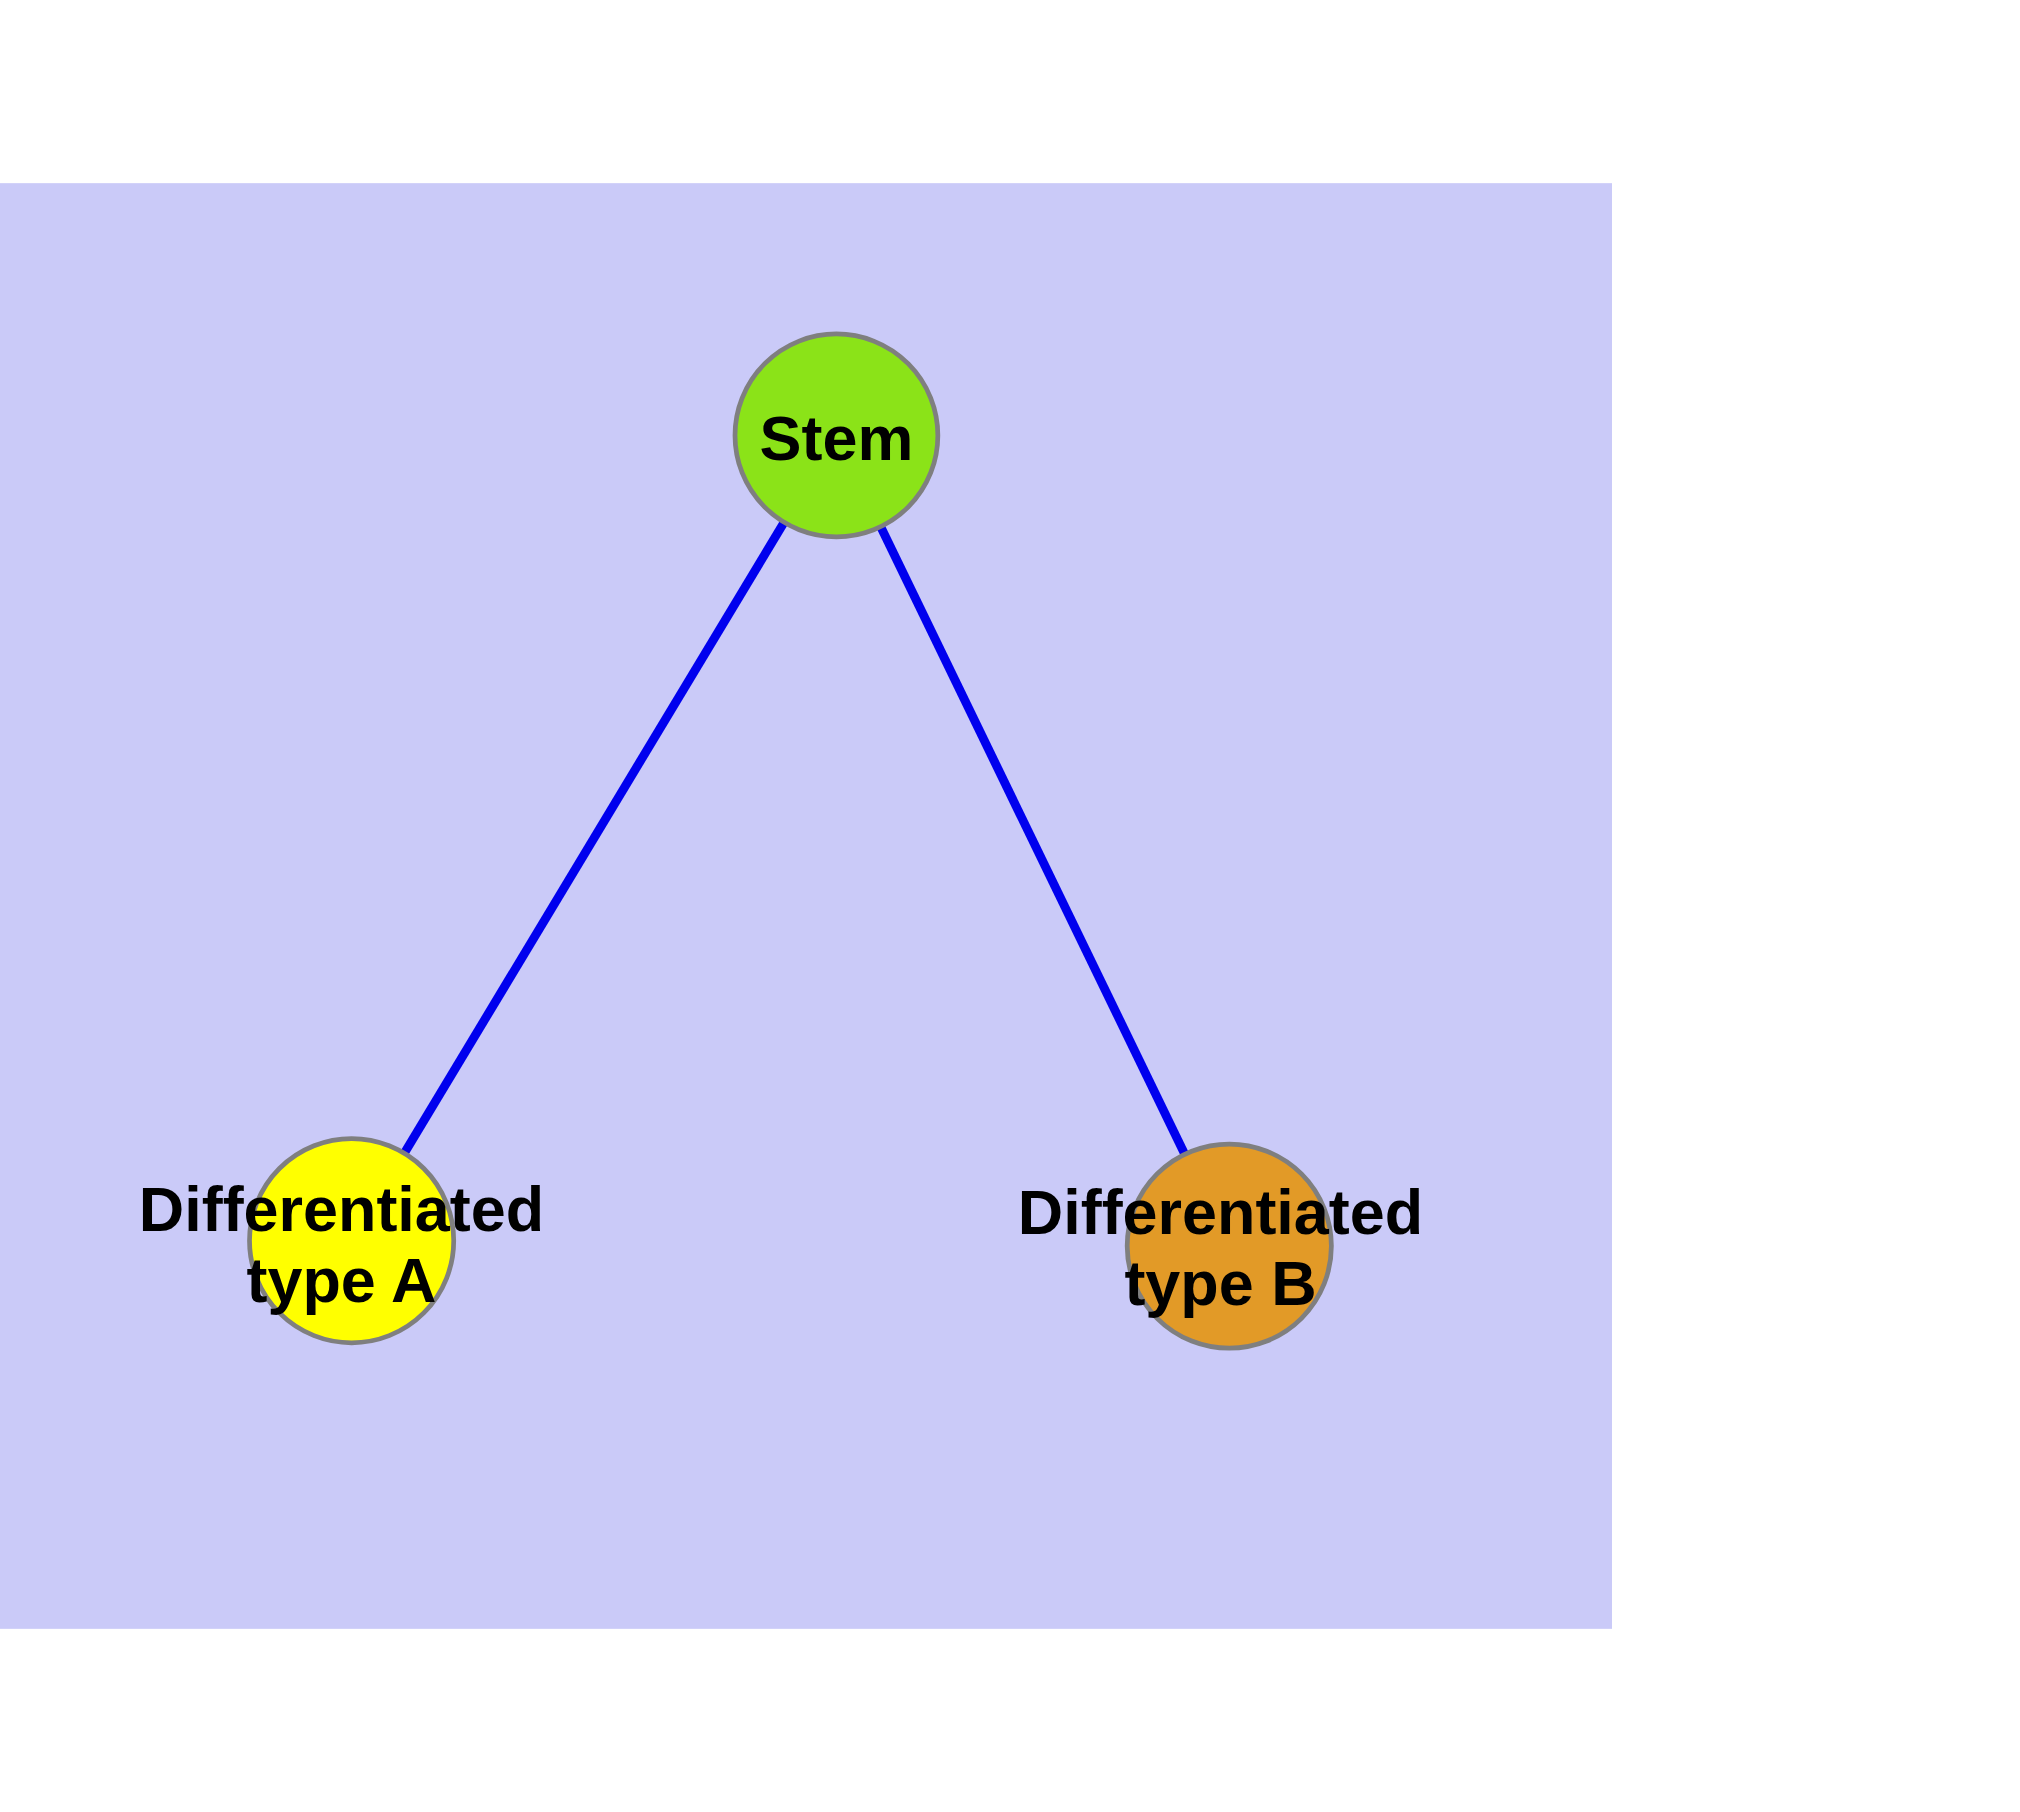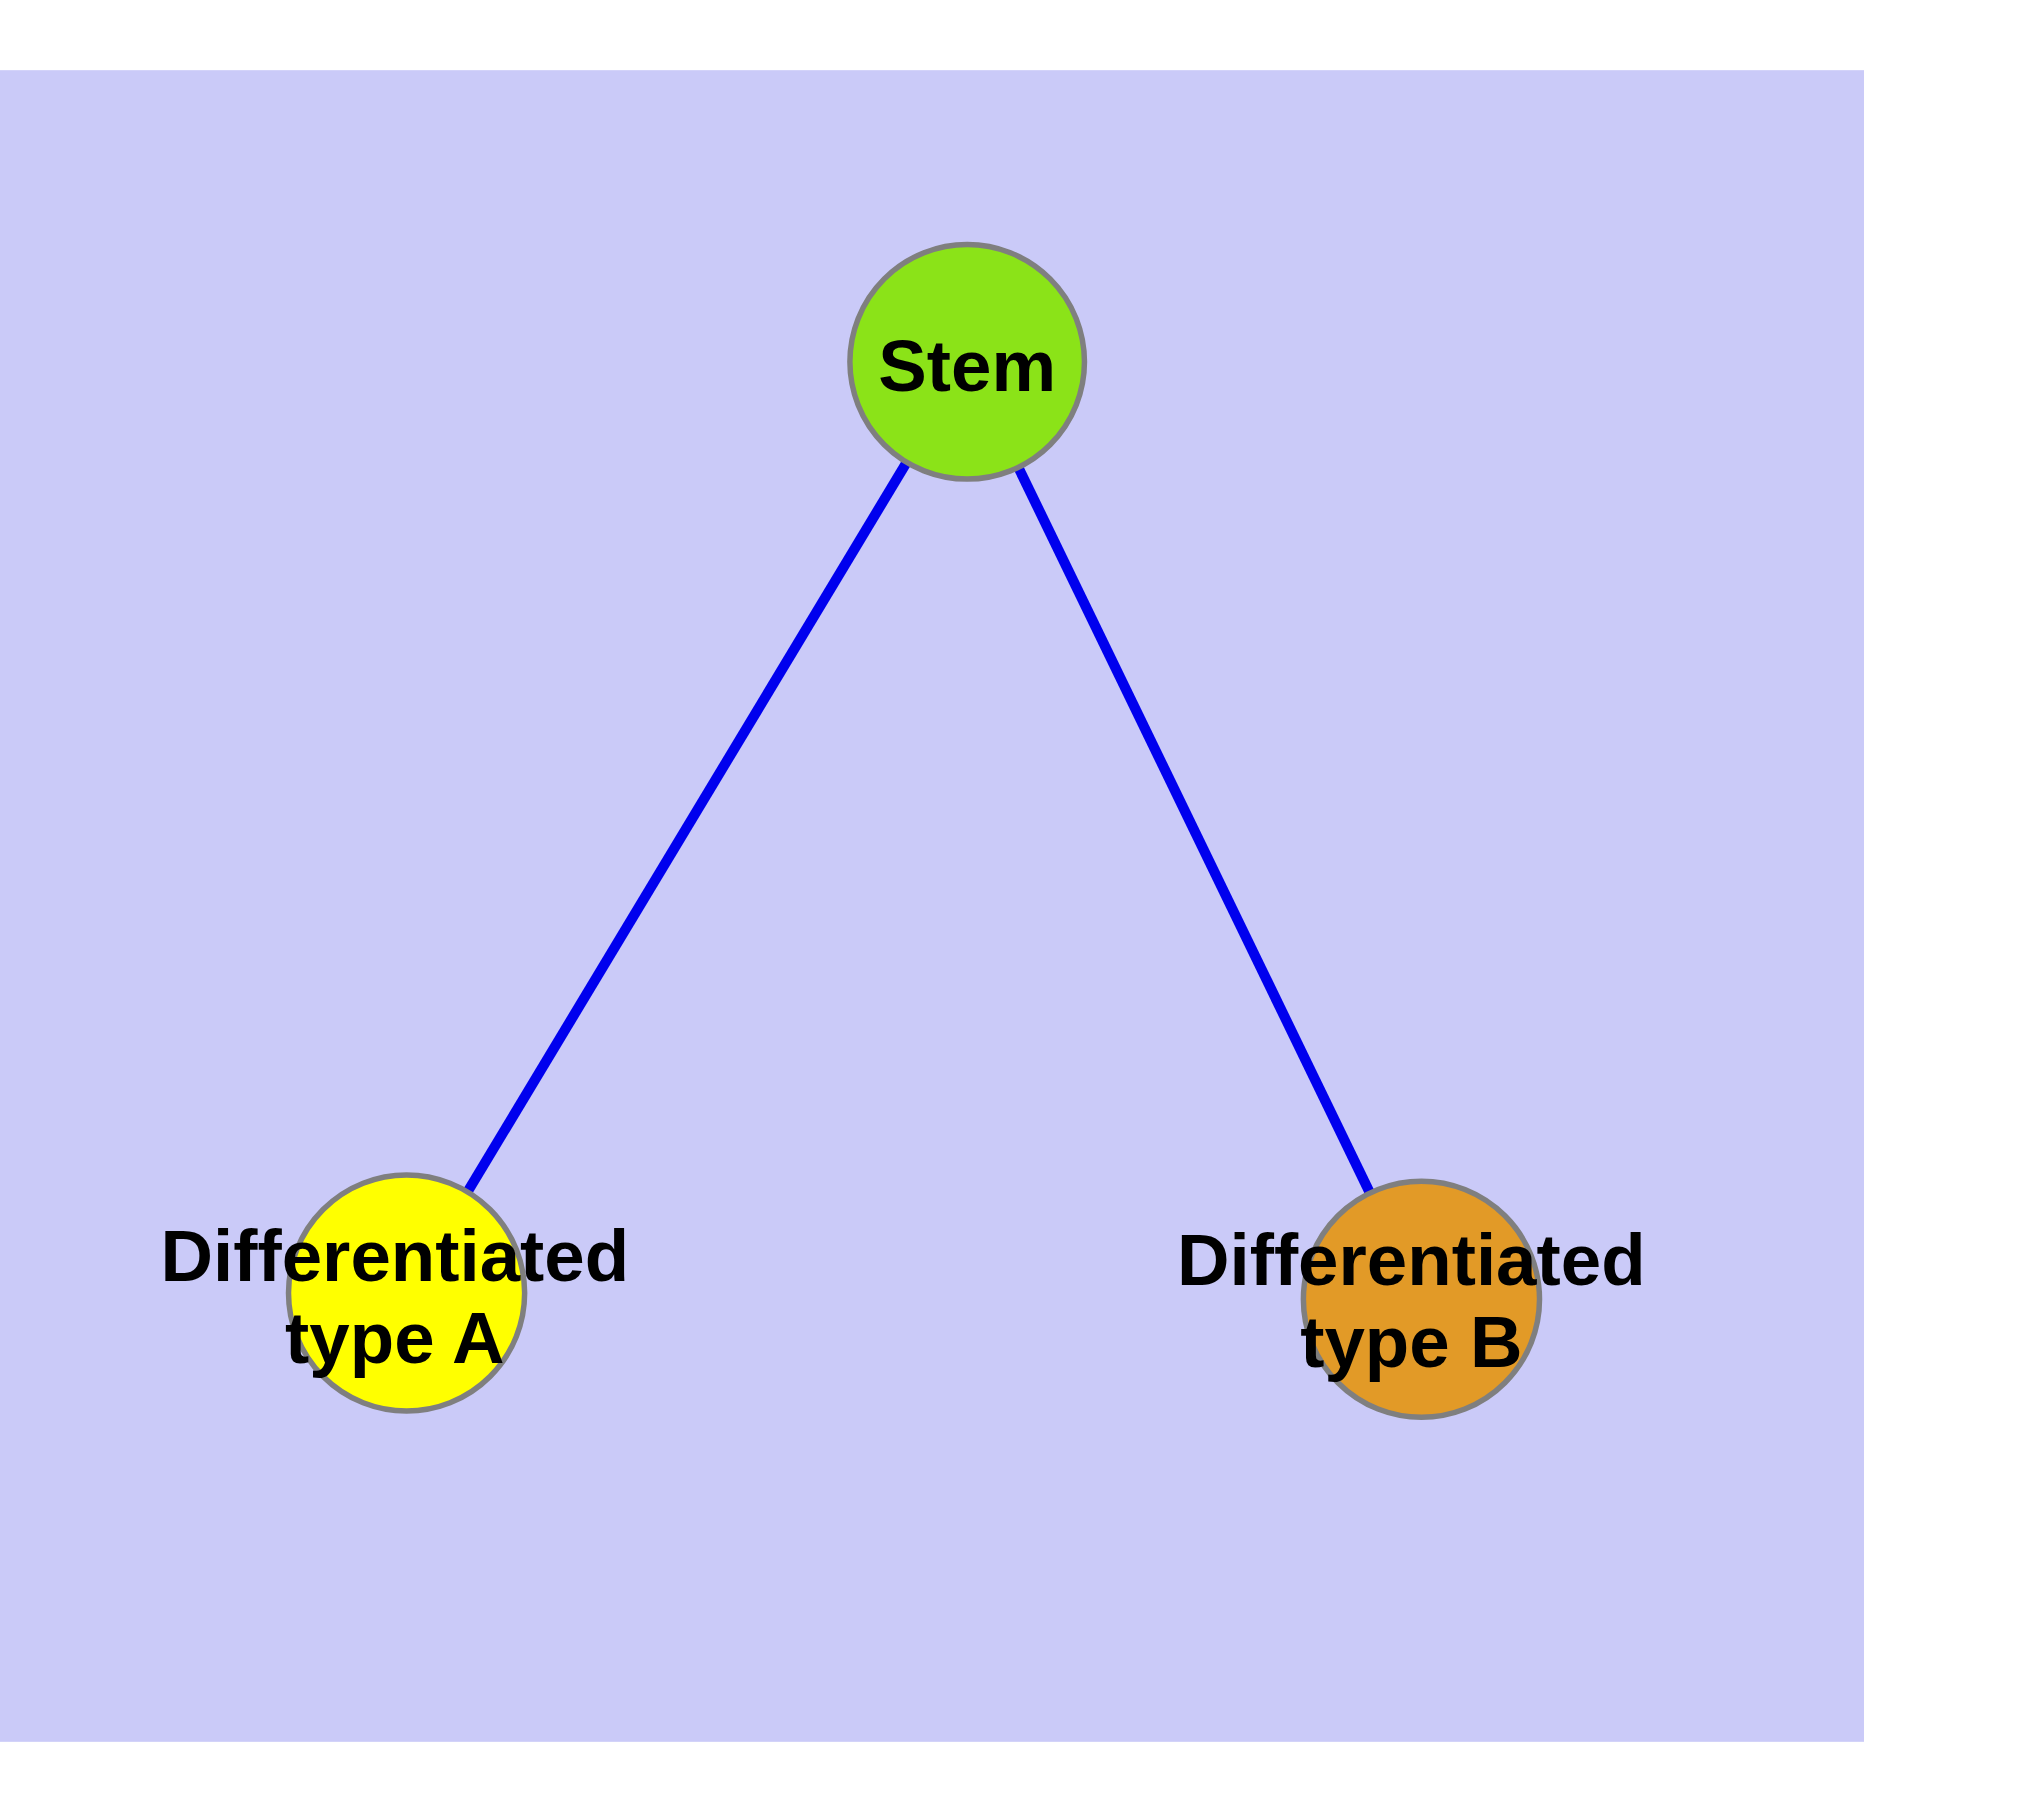--- a/index.html
+++ b/index.html
@@ -2,21 +2,21 @@
 <html style="font-size:13.6px"><head>
 <meta charset="utf-8">
 <style>
   html, body {
     margin: 0;
     padding: 0;
     background: #ffffff;
   }
   #stage {
     position: relative;
-    width: 1864px;
+    width: 1612px;
     height: 1812px;
     overflow: hidden;
   }
   #diagram-svg {
     position: absolute;
     top: 0;
     left: 0;
     width: 100%;
     height: 100%;
     display: block;

